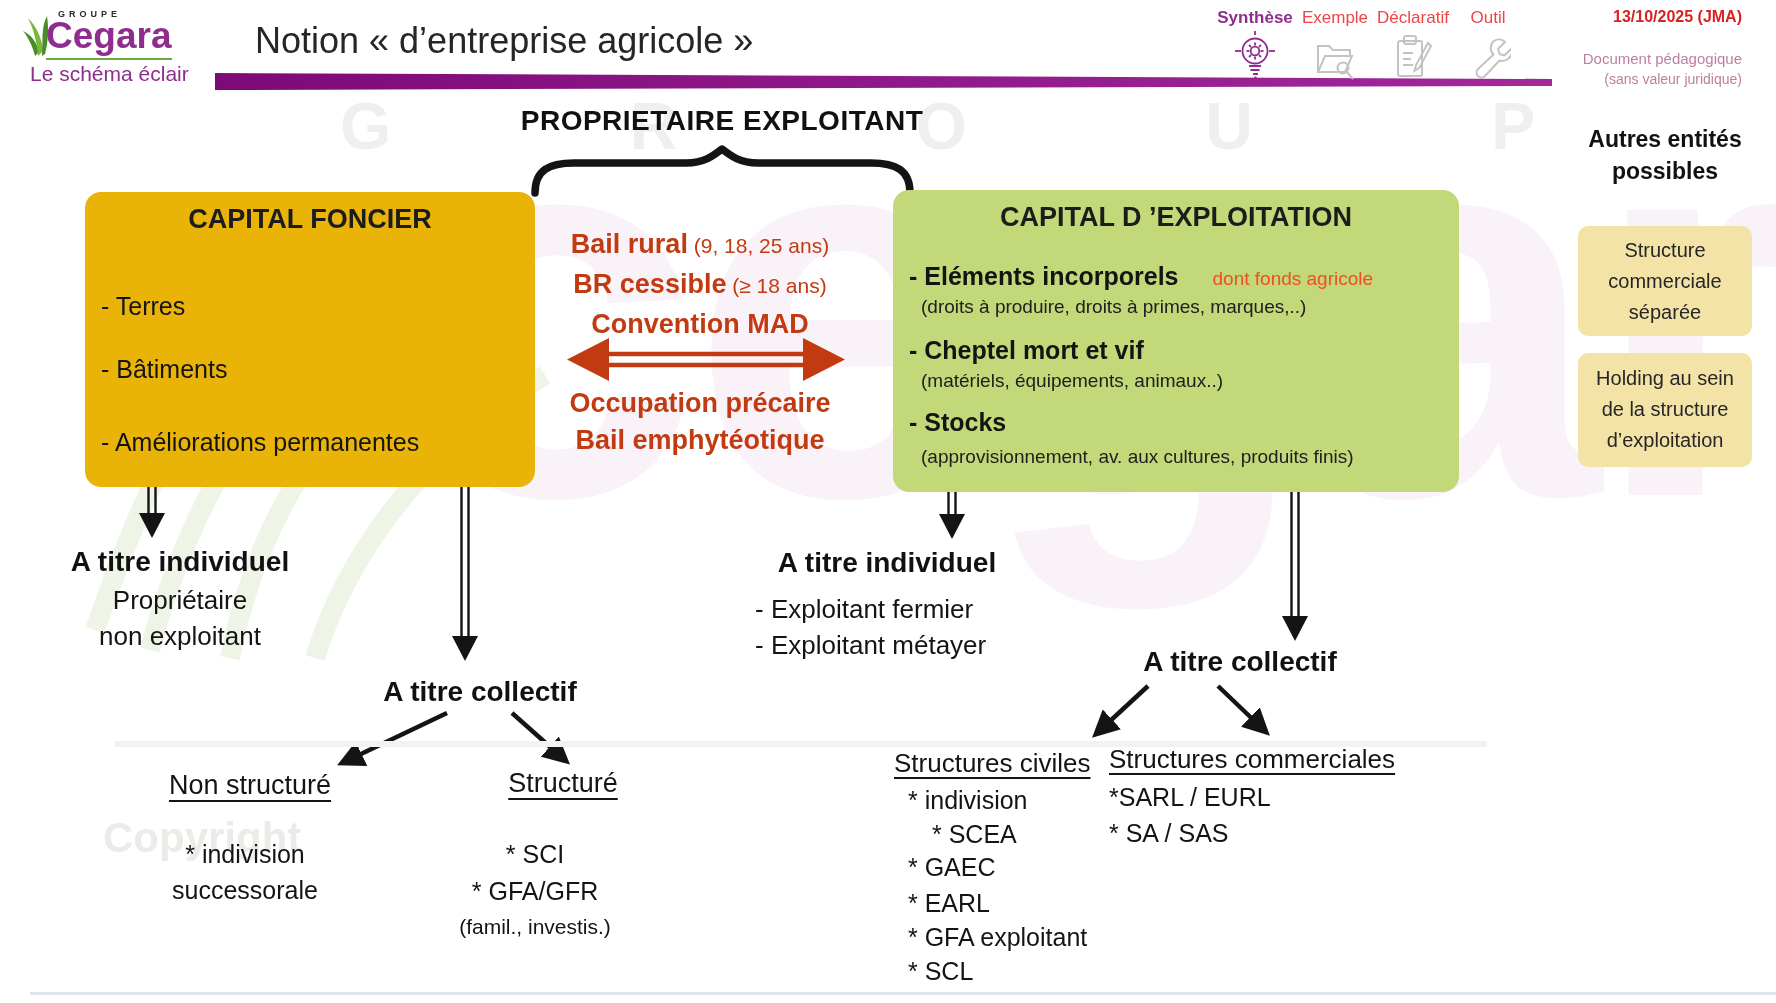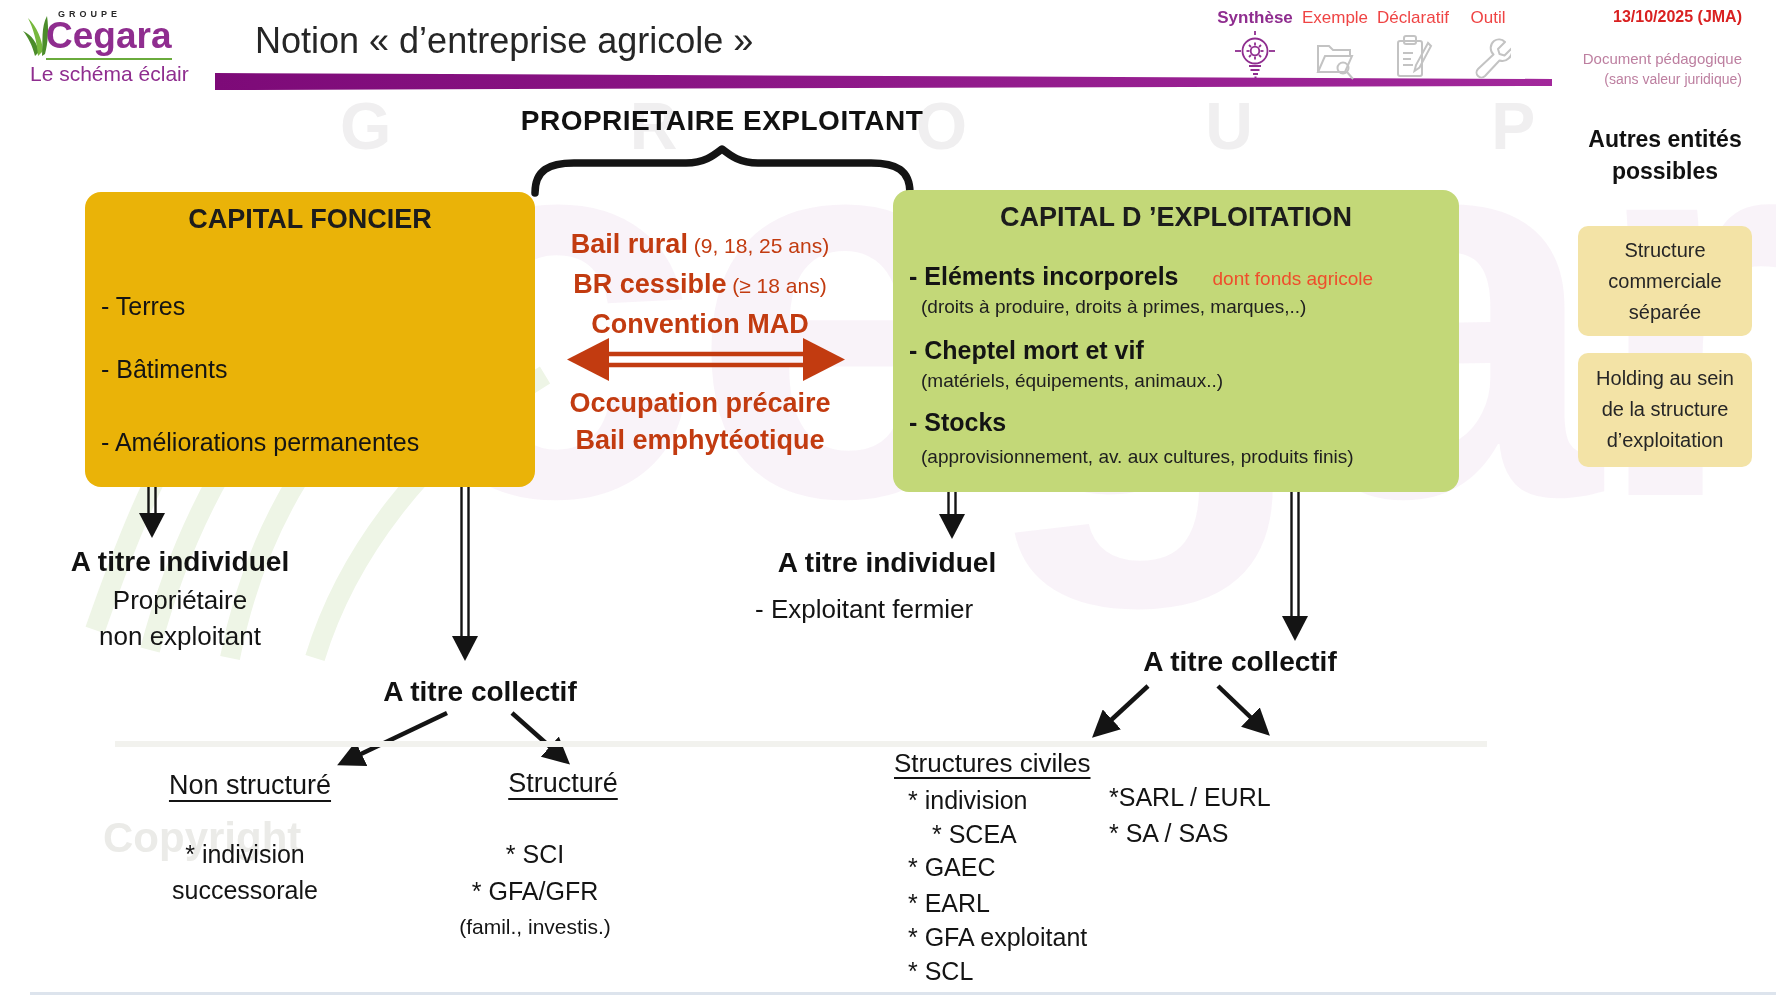--- a/index.html
+++ b/index.html
@@ -234,27 +234,29 @@
   <div class="abs z2 u-head ctr" style="left:140px;top:770px;width:220px;">Non structuré</div>
   <div class="abs z2 li ctr" style="left:135px;top:840px;width:220px;">* indivision</div>
   <div class="abs z2 li ctr" style="left:135px;top:876px;width:220px;">successorale</div>
   <div class="abs z2 u-head ctr" style="left:468px;top:768px;width:190px;">Structuré</div>
   <div class="abs z2 li ctr" style="left:425px;top:840px;width:220px;">* SCI</div>
   <div class="abs z2 li ctr" style="left:425px;top:877px;width:220px;">* GFA/GFR</div>
   <div class="abs z2 li-sm ctr" style="left:425px;top:915px;width:220px;">(famil., investis.)</div>
 
   <div class="abs z2 b-title ctr" style="left:752px;top:547px;width:270px;">A titre individuel</div>
   <div class="abs z2 b-line" style="left:755px;top:594px;">- Exploitant fermier</div>
+  <div class="abs z2 b-line" style="left:755px;top:630px;">- Exploitant métayer</div>
 
   <div class="abs z2 b-title ctr" style="left:1112px;top:646px;width:256px;">A titre collectif</div>
 
   <div class="abs z2 u-head-sm" style="left:894px;top:748px;">Structures civiles</div>
   <div class="abs z2 li" style="left:908px;top:786px;">* indivision</div>
   <div class="abs z2 li" style="left:932px;top:820px;">* SCEA</div>
   <div class="abs z2 li" style="left:908px;top:853px;">* GAEC</div>
   <div class="abs z2 li" style="left:908px;top:889px;">* EARL</div>
   <div class="abs z2 li" style="left:908px;top:923px;">* GFA exploitant</div>
   <div class="abs z2 li" style="left:908px;top:957px;">* SCL</div>
 
+  <div class="abs z2 u-head-sm" style="left:1109px;top:744px;">Structures commerciales</div>
   <div class="abs z2 li" style="left:1109px;top:783px;">*SARL / EURL</div>
   <div class="abs z2 li" style="left:1109px;top:819px;">* SA / SAS</div>
 
 </div>
 
 </body></html>

